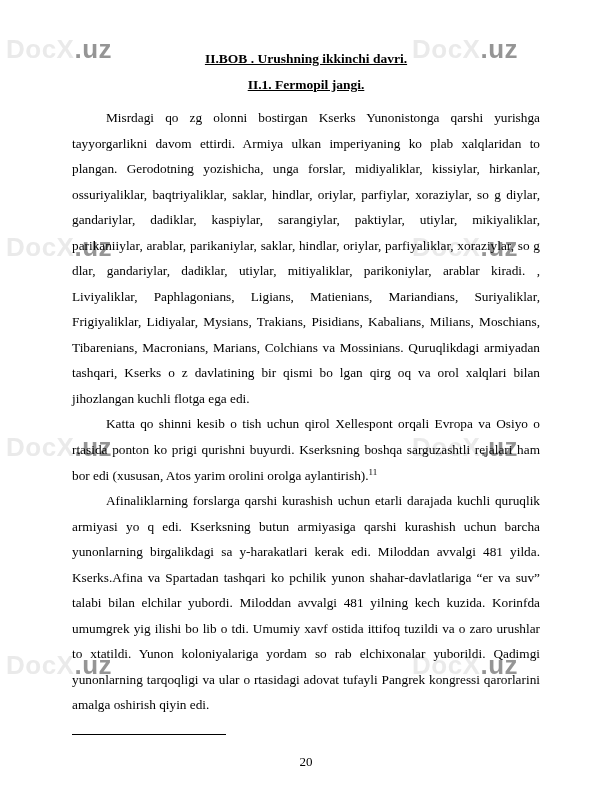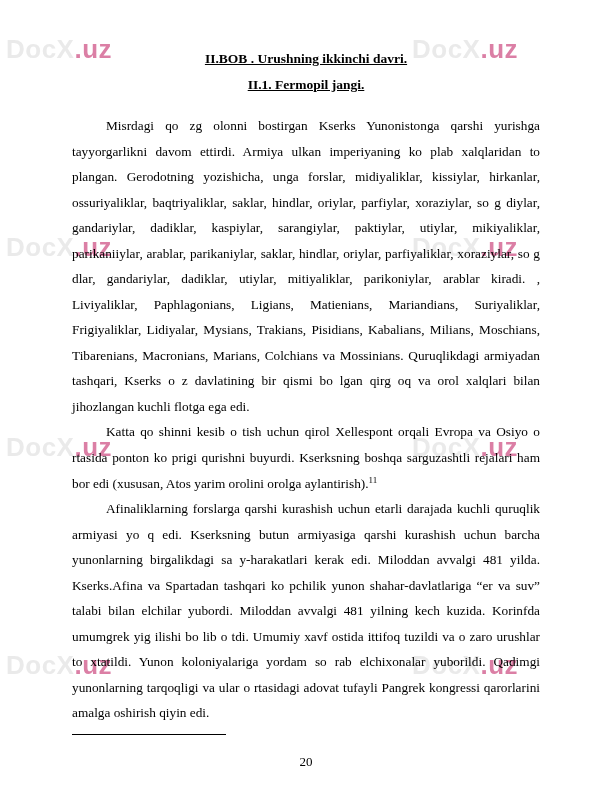--- a/index.html
+++ b/index.html
@@ -25,21 +25,21 @@
   }
   .wm {
     position: absolute;
     font-family: "Liberation Sans", sans-serif;
     font-weight: bold;
     color: #d9d9d9;
     opacity: 0.55;
     white-space: nowrap;
     letter-spacing: 0.5px;
   }
-  .wm .uz { color: #be185d; font-weight: bold; }
+  .wm .uz { color: #404040; font-weight: bold; }
 
   .wm-a { left: 6px;   top: 34px;  font-size: 26px; }
   .wm-b { left: 412px; top: 34px;  font-size: 26px; }
   .wm-c { left: 6px;   top: 232px; font-size: 26px; }
   .wm-d { left: 412px; top: 232px; font-size: 26px; }
   .wm-e { left: 6px;   top: 432px; font-size: 26px; }
   .wm-f { left: 412px; top: 432px; font-size: 26px; }
   .wm-g { left: 6px;   top: 650px; font-size: 26px; }
   .wm-h { left: 412px; top: 650px; font-size: 26px; }
 
@@ -53,21 +53,21 @@
   }
 
   h1.chapter-title, h2.section-title {
     font-size: 13.5px;
     font-weight: bold;
     text-align: center;
     margin: 0;
     line-height: 1.9;
     text-decoration: underline;
   }
-  h2.section-title { margin-bottom: 16px; }
+  h2.section-title { margin-bottom: 8px; }
 
   p.body-par {
     font-size: 13.3px;
     line-height: 1.92;
     text-align: justify;
     text-indent: 34px;
     margin: 0 0 0 0;
     hyphens: none;
   }
 

